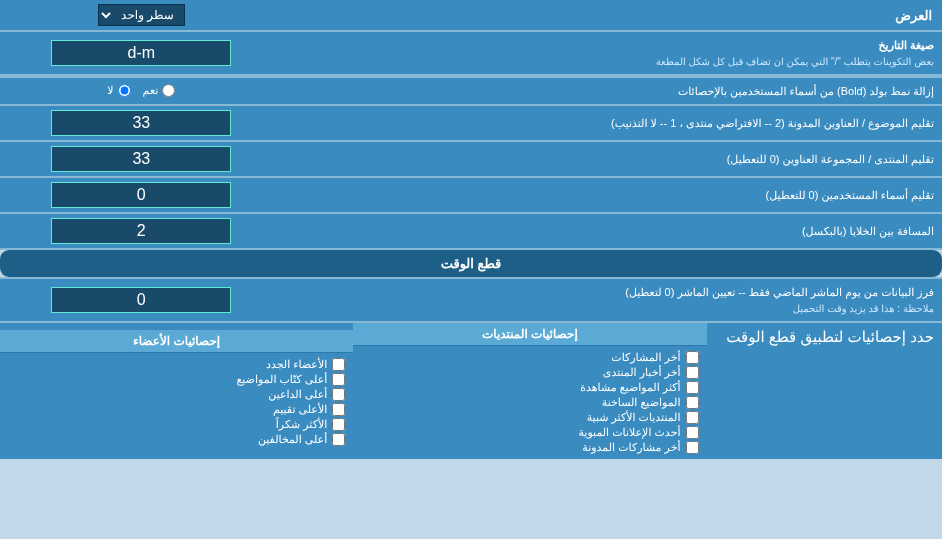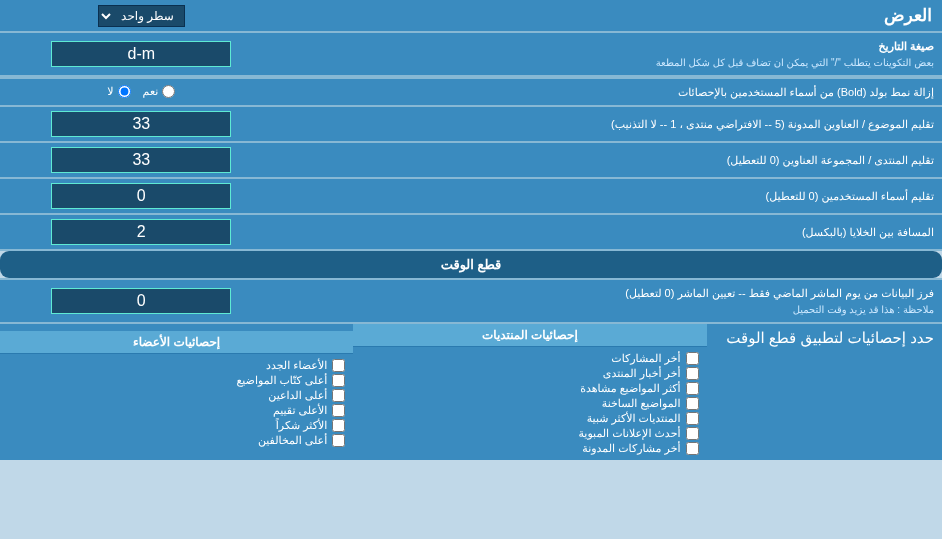--- a/index.html
+++ b/index.html
@@ -81,21 +81,21 @@
       display: block;
     }
   </style>
 </head>
 <body>
 
 <table class="main-table" cellspacing="0" cellpadding="0">
 
   <tbody>
       <tr>
-    <td style="background:#3a8bbf; color:#fff; padding:5px 10px; text-align:right; font-weight:bold; font-size:17px; width:70%;">العرض</td>
+    <td style="background:#3a8bbf; color:#fff; padding:5px 10px; text-align:right; font-weight:bold; font-size:13px; width:70%;">العرض</td>
     <td style="background:#3a8bbf; padding:4px 8px; text-align:center; width:30%;">
       <select style="background:#1a4a6a;color:#fff;border:1px solid #0a3050;padding:2px 6px;font-size:12px;direction:rtl;">
         <option>سطر واحد</option>
       </select>
     </td>
   </tr>
 
   <tr class="divider-row">
         <td colspan="2"></td>
       </tr>
@@ -133,21 +133,21 @@
         </label>
       </div>
     </td>
   </tr>
 
   <tr class="divider-row">
         <td colspan="2"></td>
       </tr>
 
   <tr style="background:#3a8bbf;">
-    <td class="label-cell">تقليم الموضوع / العناوين المدونة (5 -- الافتراضي منتدى ، 1 -- لا التذنيب)</td>
+    <td class="label-cell">تقليم الموضوع / العناوين المدونة (2 -- الافتراضي منتدى ، 1 -- لا التذنيب)</td>
     <td class="input-cell">
       <input type="text" class="text-input" value="33" style="">
     </td>
   </tr>
 
   <tr class="divider-row">
         <td colspan="2"></td>
       </tr>
 
   <tr style="background:#3a8bbf;">

